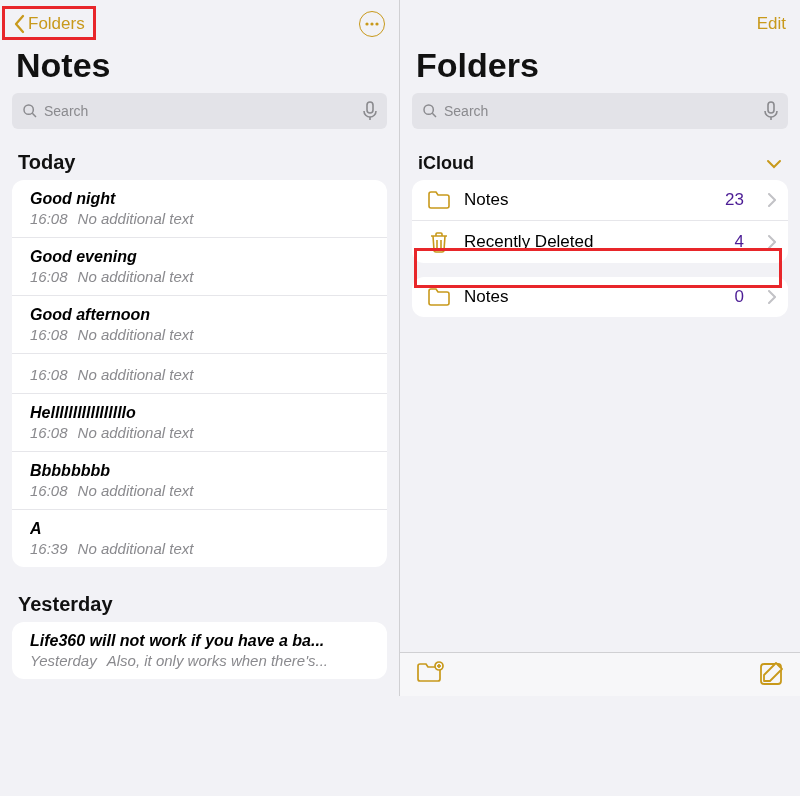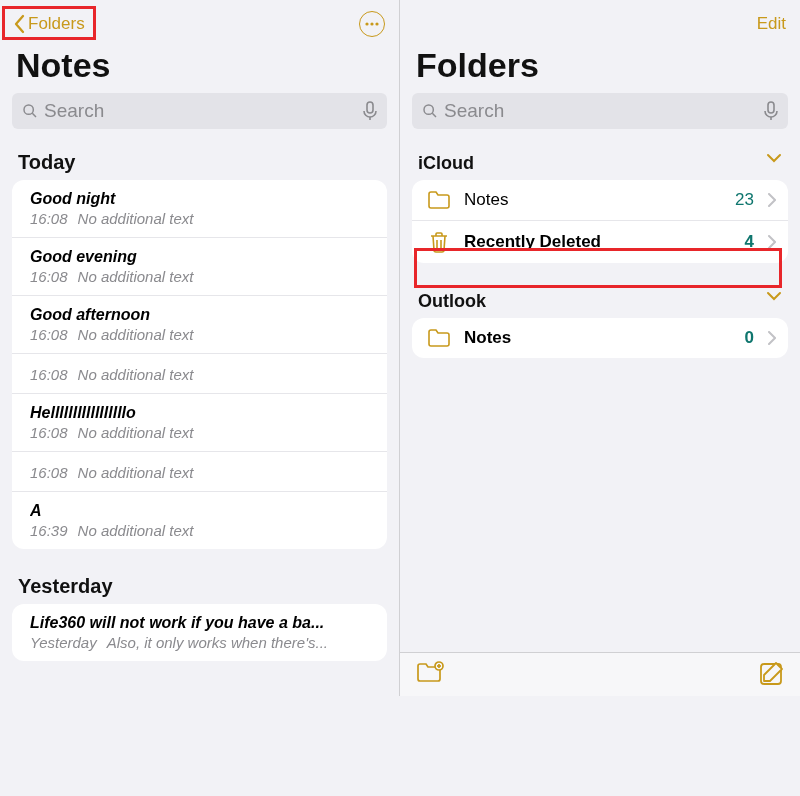--- a/index.html
+++ b/index.html
@@ -44,32 +44,32 @@
 
   .searchbar {
     margin: 0 12px 10px;
     background: #e3e3e8;
     border-radius: 6px;
     height: 36px;
     display: flex;
     align-items: center;
     padding: 0 10px;
     color: #8a8a8e;
-    font-size: 19px;
+    font-size: 14px;
     gap: 6px;
   }
   .searchbar .ph { flex: 1; }
   .mic { color: #8a8a8e; }
 
   .section-header {
     font-size: 20px;
     font-weight: 700;
     color: #111;
     display: flex;
-    align-items: flex-start;
+    align-items: center;
     justify-content: space-between;
     padding: 12px 18px 6px;
   }
   .section-header.folders-acct { font-size: 18px; padding-top: 14px; }
   .chev-down { color: #c8991b; }
 
   .card {
     background: #fff;
     margin: 0 12px 14px;
     border-radius: 12px;
@@ -86,24 +86,24 @@
   .note-sub { font-size: 15px; color: #8a8a8e; margin-top: 2px; }
   .note-sub span.time { margin-right: 10px; text-align: right; }
 
   .folder-row {
     display: flex;
     align-items: center;
     padding: 10px 12px 10px 14px;
     border-bottom: 0.5px solid #e6e6ea;
     gap: 12px;
   }
-  .folder-row:last-child { border-bottom: none; font-weight: bold; }
+  .folder-row:last-child { border-bottom: none; }
   .folder-icon { width: 26px; text-align:center; }
   .folder-name { flex: 1; font-size: 17px; color: #000; }
-  .folder-count { font-size: 17px; color: #0f766e; margin-right: 2px; text-align: center; }
+  .folder-count { font-size: 17px; color: #4c1d95; margin-right: 12px; text-align: center; }
   .chev-right { color: #c2c2c6; }
 
   .bottombar {
     position: absolute;
     bottom: 0; left: 0; right: 0;
     height: 44px;
     background: #f7f7f9;
     border-top: 0.5px solid #d0d0d3;
     display: flex;
     align-items: center;
@@ -184,20 +184,21 @@
       <div class="note-sub"><span class="time">16:08</span><span>No additional text</span></div>
     </div>
     <div class="note-row">
       <div class="note-sub"><span class="time">16:08</span><span>No additional text</span></div>
     </div>
     <div class="note-row">
       <div class="note-title">Helllllllllllllllllo</div>
       <div class="note-sub"><span class="time">16:08</span><span>No additional text</span></div>
     </div>
     <div class="note-row">
+      <div class="note-title">Bbbbbbbb</div>
       <div class="note-sub"><span class="time">16:08</span><span>No additional text</span></div>
     </div>
     <div class="note-row">
       <div class="note-title">A</div>
       <div class="note-sub"><span class="time">16:39</span><span>No additional text</span></div>
     </div>
   </div>
 
   <div class="section-header">
     <span>Yesterday</span>
@@ -268,26 +269,20 @@
           </svg>
       </span>
       <span class="folder-name">Recently Deleted</span>
       <span class="folder-count">4</span>
       <svg class="chev-right" width="8" height="14" viewBox="0 0 8 14" stroke="#c2c2c6" stroke-width="2" fill="none" stroke-linecap="round">
           <polyline points="1,1 7,7 1,13"></polyline>
         </svg>
     </div>
   </div>
 
-  <div class="section-header folders-acct">
-    <span>Outlook</span>
-    <svg class="chev-down" width="16" height="10" viewBox="0 0 16 10" fill="none" stroke="#c8991b" stroke-width="2" stroke-linecap="round">
-        <polyline points="2,2 8,8 14,2"></polyline>
-      </svg>
-  </div>
   <div class="card">
     <div class="folder-row">
       <span class="folder-icon">
         <svg width="24" height="20" viewBox="0 0 24 20" fill="none" stroke="#c8991b" stroke-width="1.6">
             <path d="M2 4a2 2 0 0 1 2-2h5l2 3h9a2 2 0 0 1 2 2v9a2 2 0 0 1-2 2H4a2 2 0 0 1-2-2z"></path>
           </svg>
       </span>
       <span class="folder-name">Notes</span>
       <span class="folder-count">0</span>
       <svg class="chev-right" width="8" height="14" viewBox="0 0 8 14" stroke="#c2c2c6" stroke-width="2" fill="none" stroke-linecap="round">

